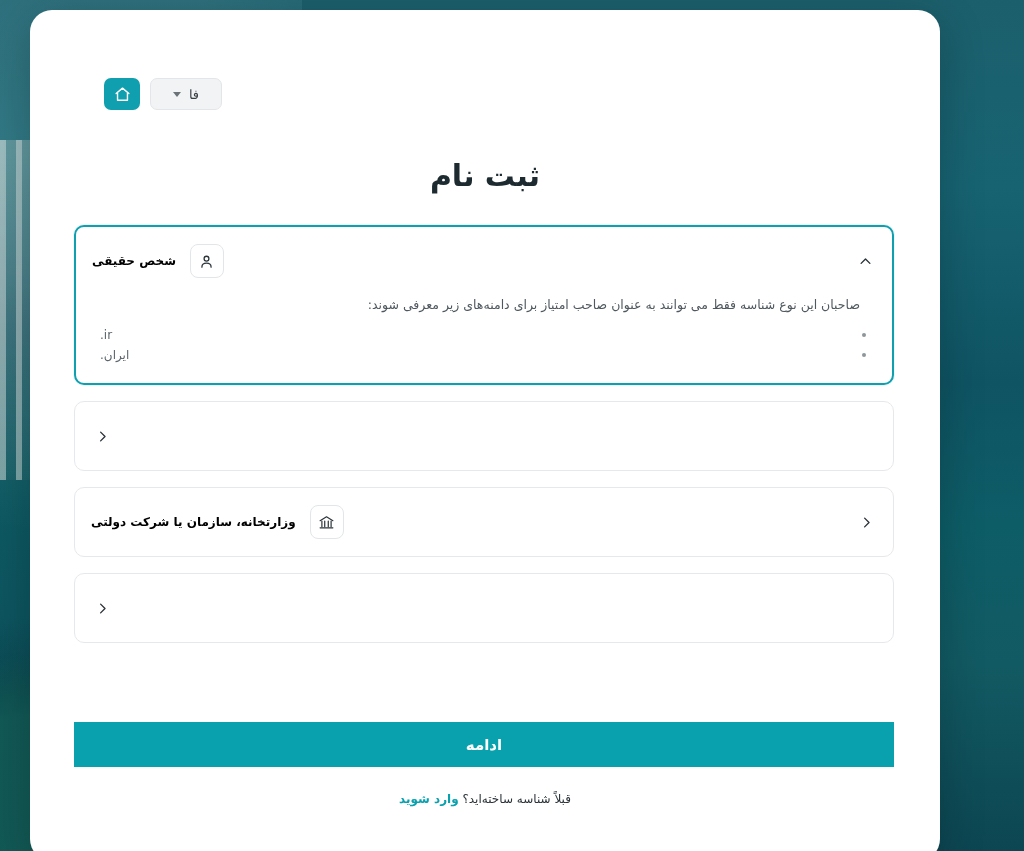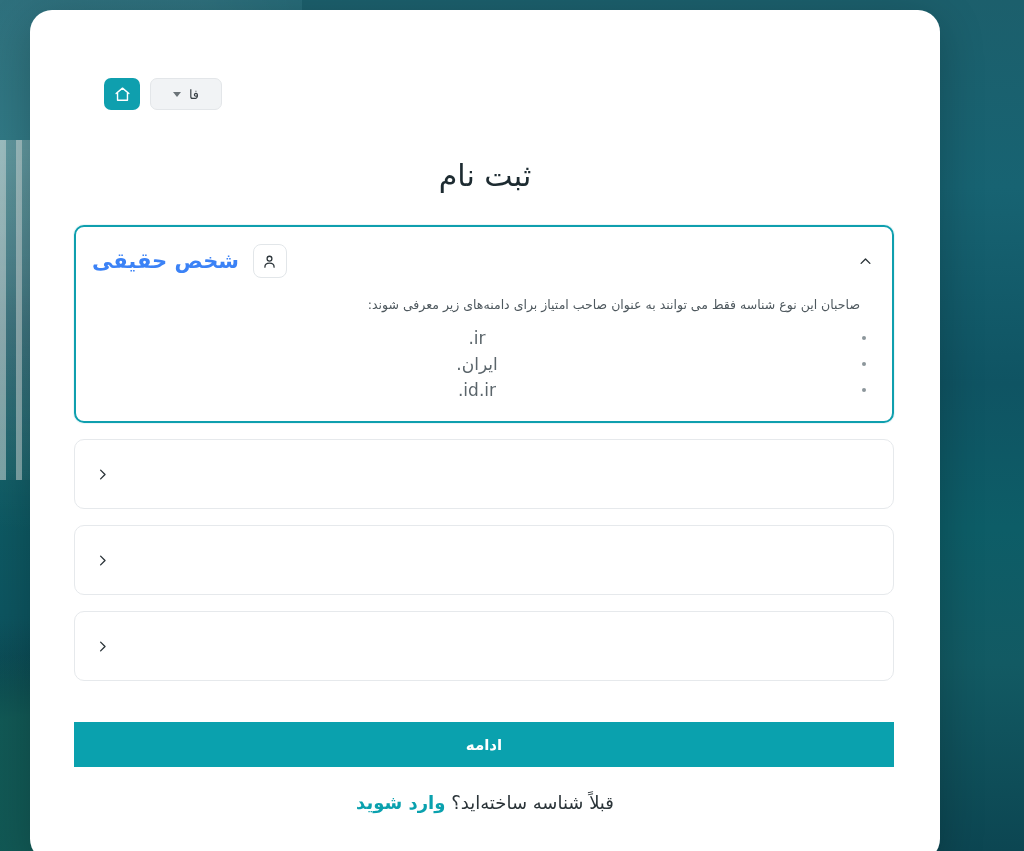--- a/index.html
+++ b/index.html
@@ -94,21 +94,21 @@
     border-top: 5px solid #6b7378;
     display: inline-block;
   }
 
   h1#page-title {
     position: absolute;
     left: 0; right: 0; top: 148px;
     text-align: center;
     margin: 0;
     font-size: 30px;
-    font-weight: 400;
+    font-weight: 700;
     color: #1d2b31;
     letter-spacing: .5px;
   }
 
   
   #options {
     position: absolute;
     left: 44px; top: 215px;
     width: 820px;
   }
@@ -139,23 +139,23 @@
   }
   .opt-icon {
     width: 34px; height: 34px;
     border: 1px solid #e2e6e9;
     border-radius: 8px;
     display: flex; align-items: center; justify-content: center;
     background: #fff;
     flex: 0 0 auto;
   }
   .opt-label {
-    font-size: 21px;
+    font-size: 12px;
     font-weight: 700;
-    color: #3b82f6;
+    color: #000000;
   }
   .chev {
     color: #4a5459;
     display: flex; align-items: center; justify-content: center;
     width: 22px; height: 22px;
   }
   .option-body {
     padding: 0 8px 18px 8px;
     text-align: right;
   }
@@ -163,27 +163,27 @@
     font-size: 12.5px;
     color: #4e585e;
     margin: 0 8px 10px 0;
     line-height: 1.6;
   }
   .tld-list {
     margin: 0; padding: 0;
     list-style: none;
   }
   .tld-list li {
-    font-size: 17px;
+    font-size: 12px;
     color: #5b656b;
     padding: 3px 0;
     position: relative;
     padding-right: 14px;
     direction: ltr;
-    text-align: center;
+    text-align: left;
   }
   .tld-list li::after {
     content: "";
     position: absolute;
     right: 2px; top: 50%;
     transform: translateY(-50%);
     width: 4px; height: 4px;
     border-radius: 50%;
     background: #8c969b;
   }
@@ -199,21 +199,21 @@
     border-radius: 0;
     font-size: 15px;
     font-weight: 700;
     cursor: pointer;
     font-family: inherit;
   }
   #login-line {
     position: absolute;
     left: 0; right: 0; top: 782px;
     text-align: center;
-    font-size: 18px;
+    font-size: 12px;
     color: #2a3338;
   }
   #login-line a {
     color: #0aa1ae;
     text-decoration: none;
     font-weight: 700;
   }
 </style>
 </head>
 <body>
@@ -258,37 +258,46 @@
           <svg width="15" height="15" viewBox="0 0 24 24" fill="none" stroke="#2b3439" stroke-width="2.2" stroke-linecap="round" stroke-linejoin="round">
             <path d="M5 15l7-7 7 7"></path>
           </svg>
         </span>
       </div>
       <div class="option-body">
         <p class="option-desc">صاحبان این نوع شناسه فقط می توانند به عنوان صاحب امتیاز برای دامنه‌های زیر معرفی شوند:</p>
         <ul class="tld-list">
           <li>.ir</li>
           <li>.ایران</li>
-          <li>.id.ir</li>
         </ul>
       </div>
     </div>
 
     <div class="option">
       <div class="option-head">
         <span class="chev">
           <svg width="15" height="15" viewBox="0 0 24 24" fill="none" stroke="#2b3439" stroke-width="2.2" stroke-linecap="round" stroke-linejoin="round">
             <path d="M9 5l7 7-7 7"></path>
           </svg>
         </span>
       </div>
     </div>
 
     <div class="option">
       <div class="option-head">
+        <div class="right-group">
+          <span class="opt-icon">
+            <svg width="17" height="17" viewBox="0 0 24 24" fill="none" stroke="#2b3439" stroke-width="1.7" stroke-linecap="round" stroke-linejoin="round">
+              <path d="M3 9.5 12 4l9 5.5"></path>
+                <path d="M5.5 10v8M9.5 10v8M14.5 10v8M18.5 10v8"></path>
+                <path d="M3 19.5h18"></path>
+            </svg>
+          </span>
+          <span class="opt-label">وزارتخانه، سازمان یا شرکت دولتی</span>
+        </div>
         <span class="chev">
           <svg width="15" height="15" viewBox="0 0 24 24" fill="none" stroke="#2b3439" stroke-width="2.2" stroke-linecap="round" stroke-linejoin="round">
             <path d="M9 5l7 7-7 7"></path>
           </svg>
         </span>
       </div>
     </div>
 
     <div class="option">
       <div class="option-head">

